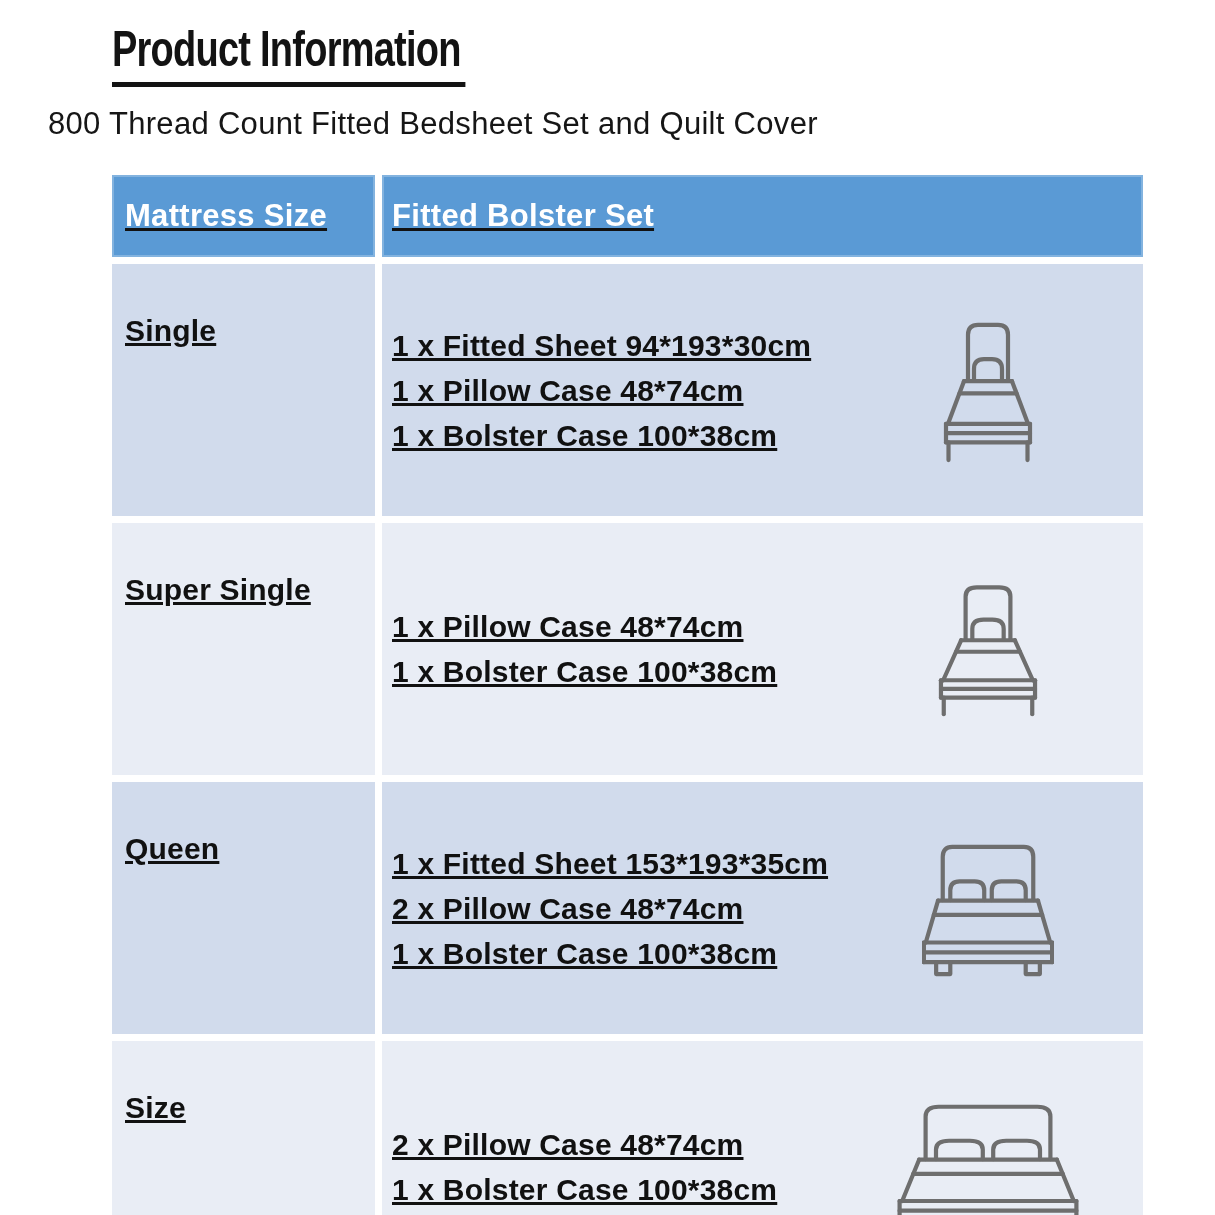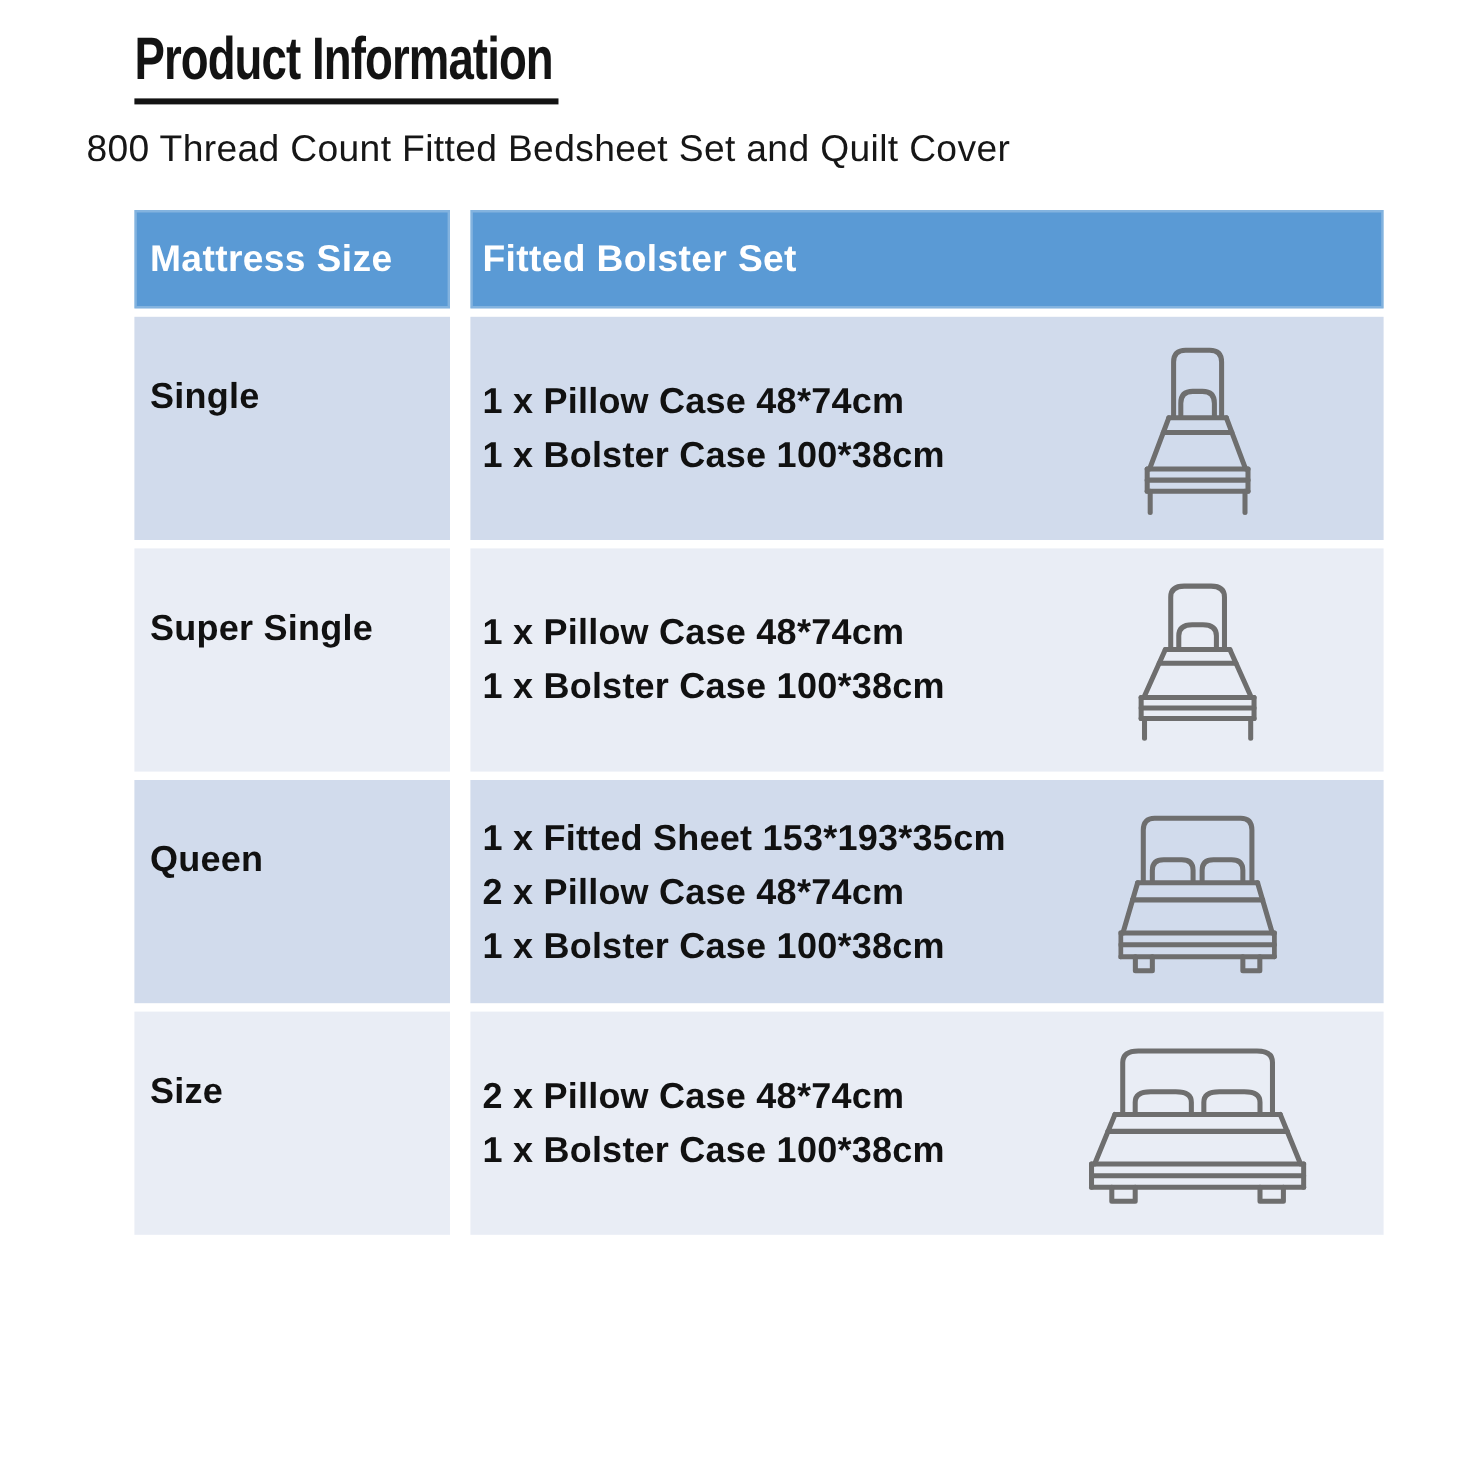--- a/index.html
+++ b/index.html
@@ -25,58 +25,59 @@
     color: #131313;
     transform: scaleX(0.76);
     transform-origin: left top;
     border-bottom: 5px solid #131313;
     padding: 0 6px 4px 0;
     white-space: nowrap;
   }
 
   
   .subtitle {
-    margin: 19px 0 0 72px;
+    margin: 19px 0 0 48px;
     font-size: 31px;
     font-weight: 400;
     letter-spacing: 0.3px;
     color: #161616;
     white-space: nowrap;
   }
 
   
   .ptable {
     position: absolute;
     left: 112px;
     top: 155px;
     width: 1031px;
     display: flex;
     flex-direction: column;
     gap: 7px;
   }
   .t-row {
     display: grid;
     grid-template-columns: 263px 761px;
-    gap: 17px;
+    gap: 7px;
+    text-decoration: underline;
   }
   .t-head .cell {
     background: var(--header-bg, #5a9ad5);
     height: 82px;
     display: flex;
     align-items: center;
     color: #ffffff;
     font-size: 31px;
     font-weight: 700;
     letter-spacing: 0.3px;
     box-shadow: inset 0 0 0 2px rgba(255,255,255,0.25);
   }
   .t-head .cell.c1 { padding-left: 13px; }
   .t-head .cell.c2 { padding-left: 10px; }
 
-  .t-body .cell { height: 186px; }
+  .t-body .cell { height: 252px; }
   .t-body.row-dark .cell  { background: var(--row-dark, #d1dbec); }
   .t-body.row-light .cell { background: var(--row-light, #e9edf5); }
 
   .size-cell {
     padding: 50px 0 0 13px;
     box-sizing: border-box;
     font-size: 30px;
     font-weight: 700;
     letter-spacing: 0.2px;
   }
@@ -129,20 +130,21 @@
       <div class="cell c1">Mattress Size</div>
       <div class="cell c2">Fitted Bolster Set</div>
     </div>
 
   <div class="t-row t-body row-dark variant-single">
     <div class="cell size-cell">
       <span>Single</span>
     </div>
     <div class="cell content-cell">
       <div class="items">
+        <div>1 x Fitted Sheet 94*193*30cm</div>
         <div>1 x Pillow Case 48*74cm</div>
         <div>1 x Bolster Case 100*38cm</div>
       </div>
       <div class="icon-box">
         <svg class="bed single" viewBox="0 0 100 148" preserveAspectRatio="none" xmlns="http://www.w3.org/2000/svg">
           <path d="M30 64 V17 Q30 7 40 7 H60 Q70 7 70 17 V64" vector-effect="non-scaling-stroke"></path>
           <path d="M36 64 V52 Q36 42 46 42 H54 Q64 42 64 52 V64" vector-effect="non-scaling-stroke"></path>
           <line x1="26" y1="64.5" x2="74" y2="64.5" vector-effect="non-scaling-stroke"></line>
           <line x1="21.5" y1="77" x2="78.5" y2="77" vector-effect="non-scaling-stroke"></line>
           <path d="M26 64.5 L10 108" vector-effect="non-scaling-stroke"></path>

